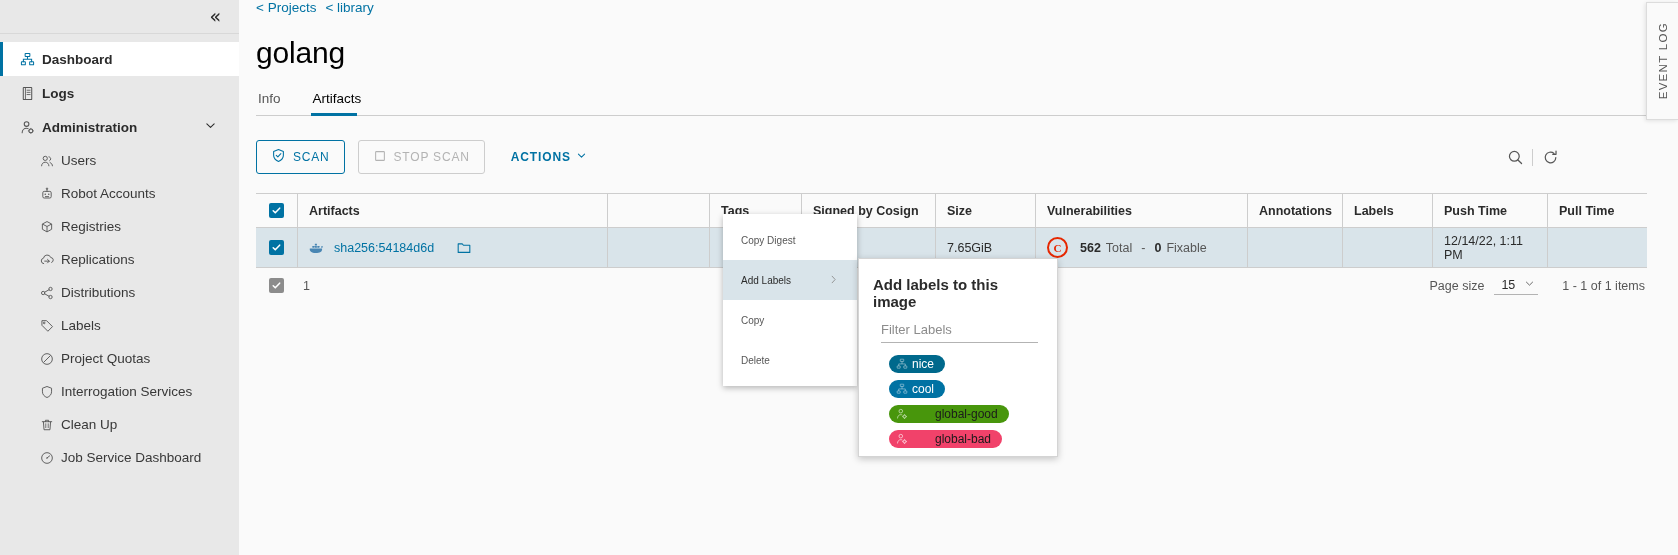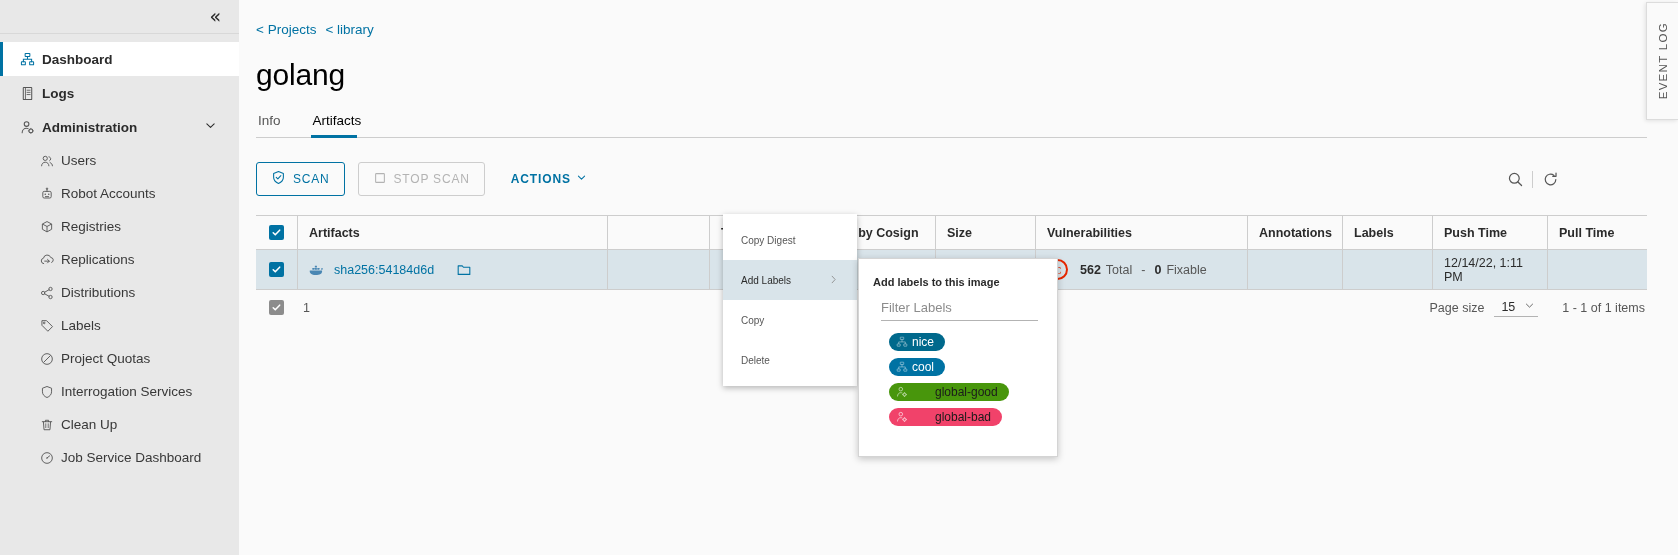--- a/index.html
+++ b/index.html
@@ -39,21 +39,21 @@
   .nav-item.sub { padding-left: 40px; font-weight: normal; color: #383838; height: 33px; }
   .nav-item.sub .ic { width: 21px; flex: 0 0 21px; }
   .nav-label { white-space: nowrap; }
   .chev-right { margin-left: auto; margin-right: 22px; }
 
   
   .main {
     flex: 1; position: relative; background: #fafafa;
     padding: 0 0 0 17px; overflow: hidden;
   }
-  .breadcrumb { padding-top: 22px; font-size: 13.5px; color: #0072a3; display: flex; gap: 9px; }
+  .breadcrumb { font-size: 13.5px; color: #0072a3; display: flex; gap: 9px; }
   .breadcrumb a { color: #0072a3; text-decoration: none; cursor: pointer; }
   .page-title {
     font-size: 30px; font-weight: 400; color: #000; margin-top: 21px;
     letter-spacing: -0.2px;
   }
   .tabs {
     display: flex; margin-top: 17px; border-bottom: 1px solid #cdcdcd;
     width: 1391px; gap: 0;
   }
   .tab {
@@ -154,21 +154,21 @@
   }
   .dd-item.highlight { background: #d9e4ea; color: #2b2b2b; }
   .dd-arrow { margin-left: auto; color: #8c8c8c; font-size: 13px; }
 
   
   .label-popup {
     position: absolute; left: 619px; top: 258px; width: 200px; height: 199px;
     background: #fff; border: 1px solid #d4d4d4; box-shadow: 0 2px 7px rgba(0,0,0,0.22);
     z-index: 50; padding: 17px 0 0 0;
   }
-  .lp-title { font-size: 11px; font-weight: bold; color: #2b2b2b; padding: 0 16px 0 14px; }
+  .lp-title { font-size: 15px; font-weight: bold; color: #2b2b2b; padding: 0 16px 0 14px; }
   .lp-filter {
     margin: 12px 19px 0 22px; font-size: 13px; color: #8c8c8c;
     border-bottom: 1px solid #b3b3b3; padding-bottom: 5px; cursor: text;
   }
   .lp-list { margin-top: 12px; padding-left: 30px; display: flex; flex-direction: column; gap: 7px; }
   .chip {
     display: inline-flex; align-items: center; gap: 4px; height: 18px;
     border-radius: 9px; padding: 0 11px 0 7px; font-size: 12px;
     color: #fff; cursor: pointer; width: fit-content; font-weight: 500;
   }

